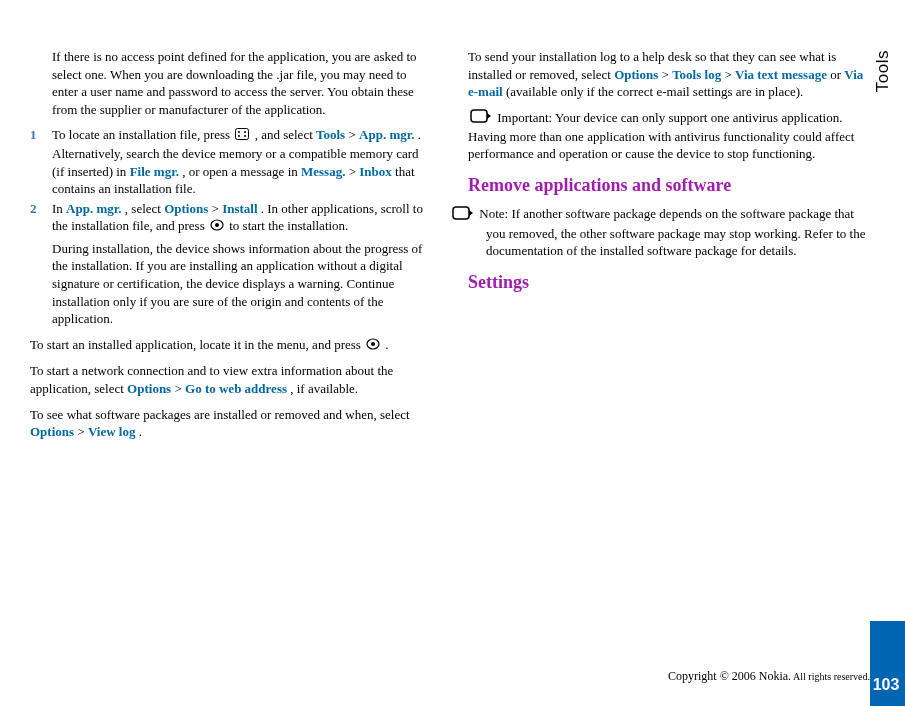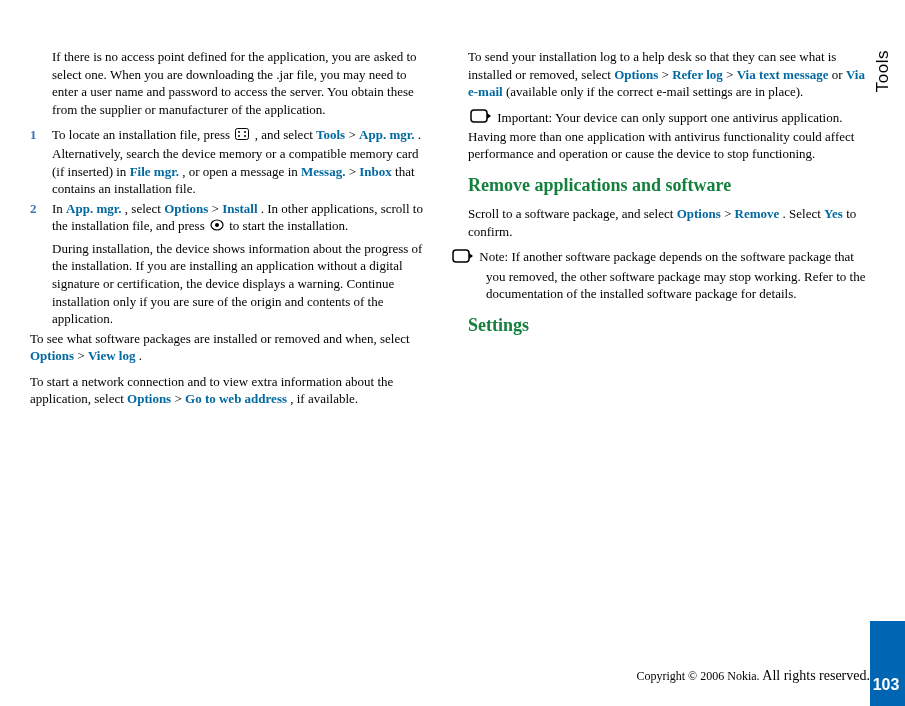--- a/index.html
+++ b/index.html
@@ -55,21 +55,21 @@
     .inline-icon {
       display: inline-block;
       vertical-align: middle;
       margin: 0 2px;
     }
     h2 {
       font-size: 18px;
       font-weight: bold;
       margin-top: 10px;
       margin-bottom: 8px;
-      color: #15803d;
+      color: #a21caf;
     }
     h2.settings {
       font-size: 18px;
     }
     .note-indented {
       padding-left: 18px;
     }
     .sidebar-label {
       position: absolute;
       right: 12px;
@@ -82,21 +82,21 @@
       letter-spacing: 0.5px;
     }
     .footer {
       position: absolute;
       bottom: 22px;
       right: 35px;
       font-size: 12px;
       text-align: right;
     }
     .footer .sub {
-      font-size: 14px;
+      font-size: 10px;
     }
     .page-number-box {
       position: absolute;
       bottom: 0;
       right: 0;
       width: 35px;
       height: 100%;
       background: linear-gradient(to bottom, #fff 0%, #fff 88%, #0066b3 88%, #0066b3 100%);
     }
     .page-number {
@@ -171,74 +171,75 @@
         <svg width="14" height="12" viewBox="0 0 14 12">
             <ellipse cx="7" cy="6" rx="6" ry="5" fill="none" stroke="#000" stroke-width="1.2"></ellipse>
             <circle cx="7" cy="6" r="2" fill="#000"></circle>
           </svg>
       </span>
       <span> to start the installation.</span>
       <div style="height:4px"></div>
       <span>During installation, the device shows information about the progress of the installation. If you are installing an application without a digital signature or certification, the device displays a warning. Continue installation only if you are sure of the origin and contents of the application.</span>
     </div>
 
+    <p style="margin-top:8px">
+      <span>To start an installed application, locate it in the menu, and press </span>
+      <span class="inline-icon">
+        <svg width="14" height="12" viewBox="0 0 14 12">
+            <ellipse cx="7" cy="6" rx="6" ry="5" fill="none" stroke="#000" stroke-width="1.2"></ellipse>
+            <circle cx="7" cy="6" r="2" fill="#000"></circle>
+          </svg>
+      </span>
+      <span>.</span>
+    </p>
+
+    <p>
+      <span>To start a network connection and to view extra information about the application, select </span>
+      <span class="brand-link">Options</span>
+      <span> &gt; </span>
+      <span class="brand-link">Go to web address</span>
+      <span>, if available.</span>
+    </p>
 
     <p>
       <span>To see what software packages are installed or removed and when, select </span>
       <span class="brand-link">Options</span>
       <span> &gt; </span>
       <span class="brand-link">View log</span>
       <span>.</span>
     </p>
 
-    <p>
-      <span>To start a network connection and to view extra information about the application, select </span>
-      <span class="brand-link">Options</span>
-      <span> &gt; </span>
-      <span class="brand-link">Go to web address</span>
-      <span>, if available.</span>
-    </p>
-
   </div>
 
   <div class="column">
 
     <p>
       <span>To send your installation log to a help desk so that they can see what is installed or removed, select </span>
       <span class="brand-link">Options</span>
       <span> &gt; </span>
-      <span class="brand-link">Refer log</span>
+      <span class="brand-link">Tools log</span>
       <span> &gt; </span>
       <span class="brand-link">Via text message</span>
       <span> or </span>
       <span class="brand-link">Via e-mail</span>
       <span> (available only if the correct e-mail settings are in place).</span>
     </p>
 
     <p>
       <span class="inline-icon">
         <svg width="22" height="14" viewBox="0 0 22 14">
             <rect x="1" y="1" width="16" height="12" rx="3" fill="none" stroke="#000" stroke-width="1.5"></rect>
             <path d="M17 4 L21 7 L17 10" fill="#000"></path>
           </svg>
       </span>
       <span> Important: Your device can only support one antivirus application. Having more than one application with antivirus functionality could affect performance and operation or cause the device to stop functioning.</span>
     </p>
 
     <h2>Remove applications and software</h2>
 
-    <p>
-      <span>Scroll to a software package, and select </span>
-      <span class="brand-link">Options</span>
-      <span> &gt; </span>
-      <span class="brand-link">Remove</span>
-      <span>. Select </span>
-      <span class="brand-link">Yes</span>
-      <span> to confirm.</span>
-    </p>
 
 
     <p class="note-indented" style="text-indent:-18px">
       <span class="inline-icon">
         <svg width="22" height="14" viewBox="0 0 22 14">
             <rect x="1" y="1" width="16" height="12" rx="3" fill="none" stroke="#000" stroke-width="1.5"></rect>
             <path d="M17 4 L21 7 L17 10" fill="#000"></path>
           </svg>
       </span>
       <span> Note: If another software package depends on the software package that you removed, the other software package may stop working. Refer to the documentation of the installed software package for details.</span>

